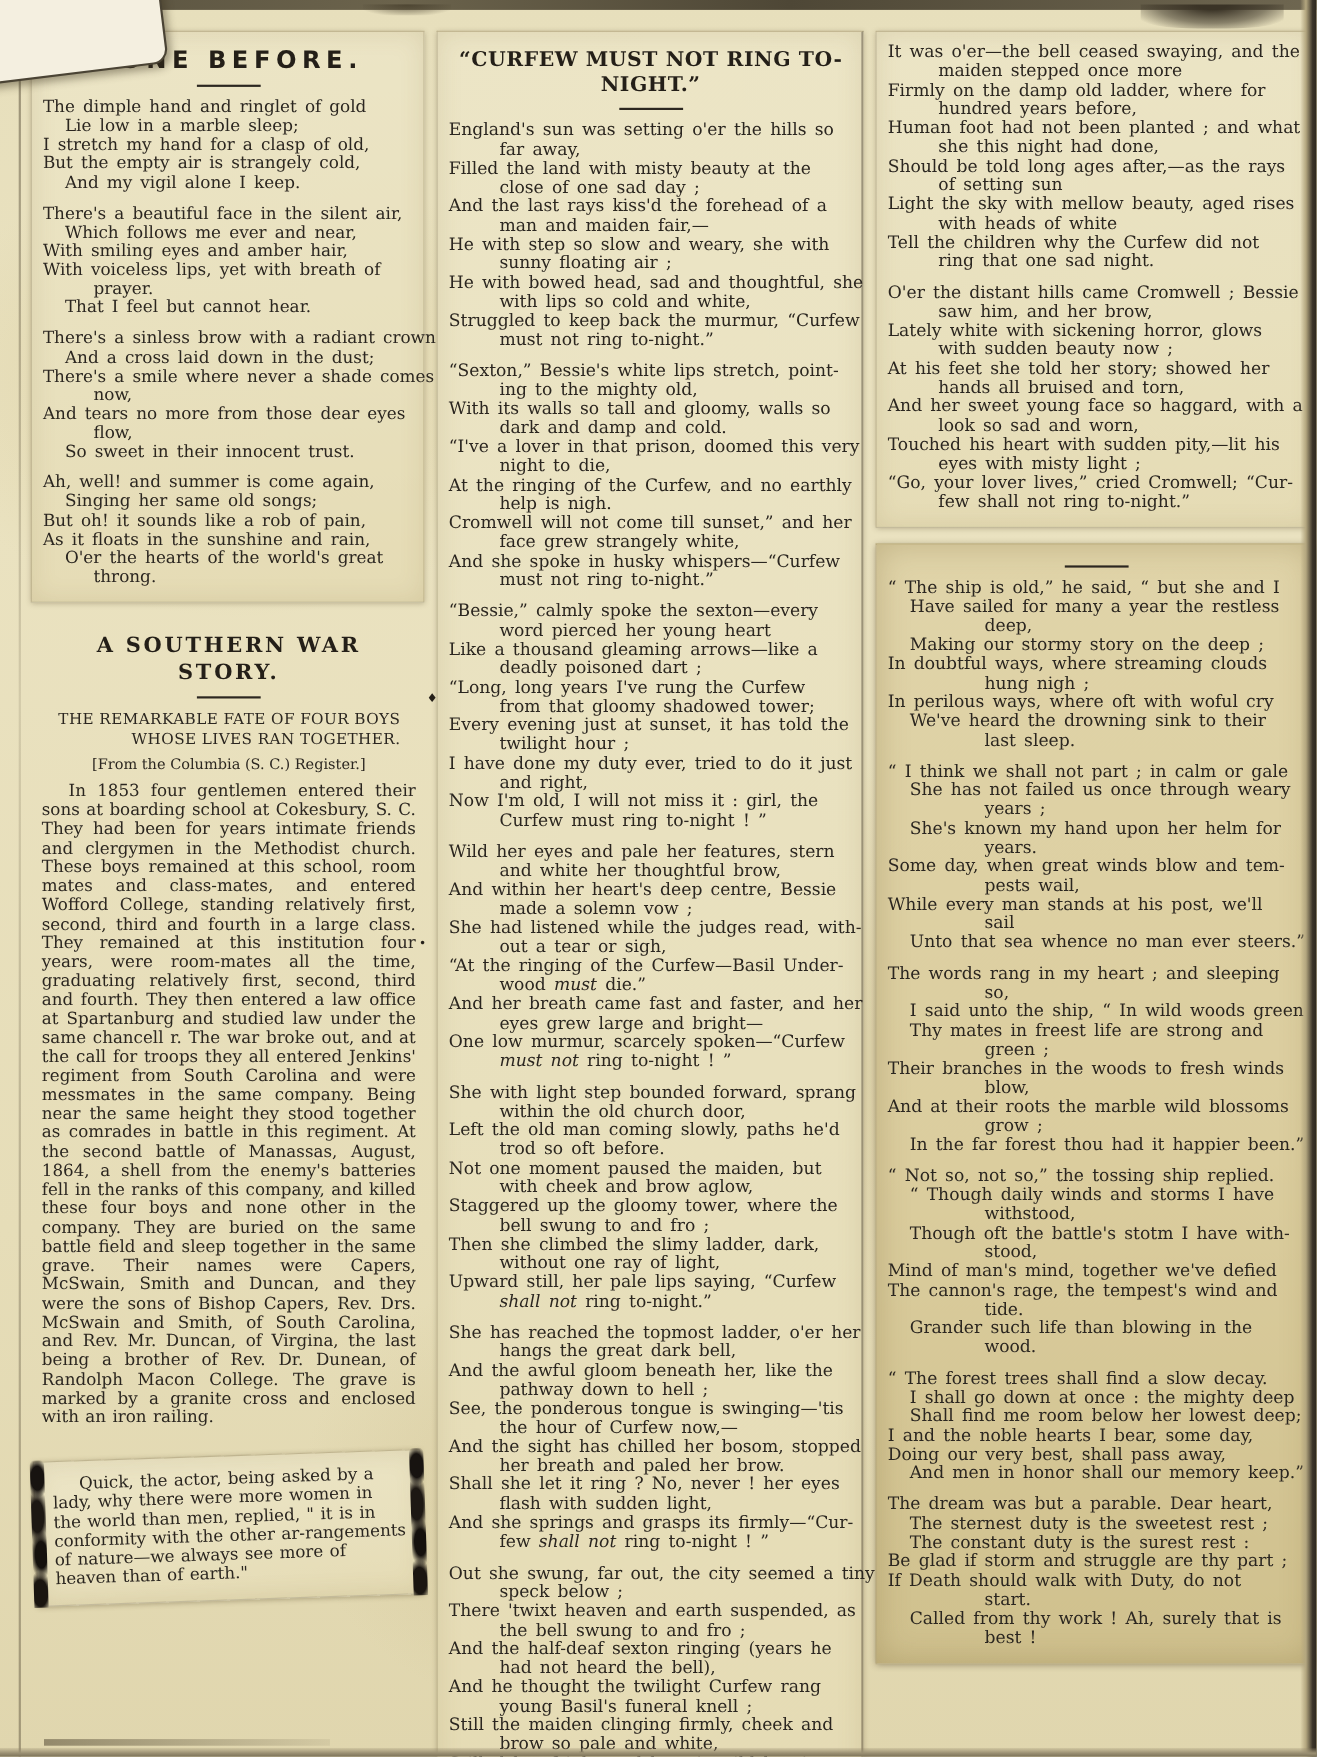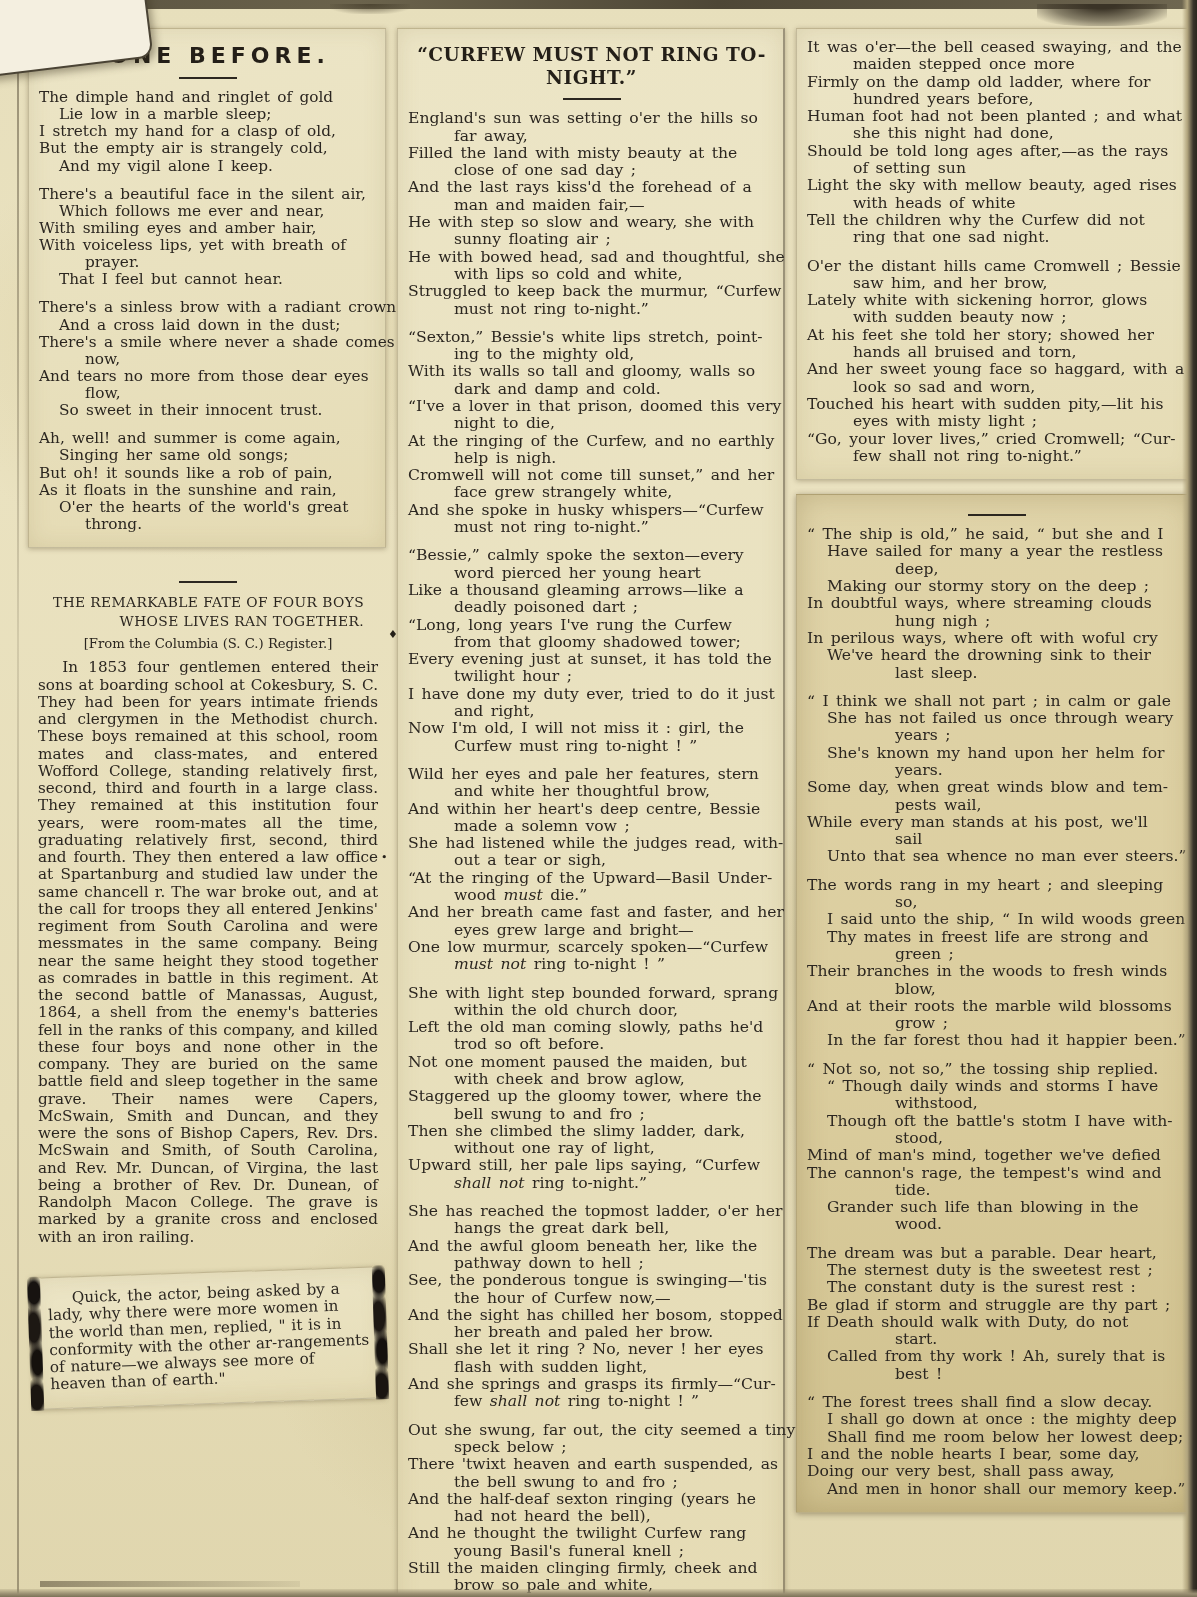--- a/index.html
+++ b/index.html
@@ -106,20 +106,21 @@
           <div class="stanza">
             <div class="line i0">Ah, well! and summer is come again,</div>
             <div class="line i1">Singing her same old songs;</div>
             <div class="line i0">But oh! it sounds like a rob of pain,</div>
             <div class="line i0">As it floats in the sunshine and rain,</div>
             <div class="line i1">O'er the hearts of the world's great</div>
             <div class="line i2">throng.</div>
           </div>
         </div>
         <div class="clip freeblock" style="background: none; border: none; box-shadow: none;">
+          <div class="title-serif">A SOUTHERN WAR STORY.</div>
           <div class="rule"></div>
           <div class="subhead">THE REMARKABLE FATE OF FOUR BOYS WHOSE LIVES RAN TOGETHER.</div>
           <div class="credit">[From the Columbia (S. C.) Register.]</div>
           <p class="para">In 1853 four gentlemen entered their sons at boarding school at Cokesbury, S. C. They had been for years intimate friends and clergymen in the Methodist church. These boys remained at this school, room mates and class-mates, and entered Wofford College, standing relatively first, second, third and fourth in a large class. They remained at this institution four years, were room-mates all the time, graduating relatively first, second, third and fourth. They then entered a law office at Spartanburg and studied law under the same chancell r. The war broke out, and at the call for troops they all entered Jenkins' regiment from South Carolina and were messmates in the same company. Being near the same height they stood together as comrades in battle in this regiment. At the second battle of Manassas, August, 1864, a shell from the enemy's batteries fell in the ranks of this company, and killed these four boys and none other in the company. They are buried on the same battle field and sleep together in the same grave. Their names were Capers, McSwain, Smith and Duncan, and they were the sons of Bishop Capers, Rev. Drs. McSwain and Smith, of South Carolina, and Rev. Mr. Duncan, of Virgina, the last being a brother of Rev. Dr. Dunean, of Randolph Macon College. The grave is marked by a granite cross and enclosed with an iron railing.</p>
         </div>
         <div class="clip tilted">
           <div class="ink-left"></div>
           <div class="ink-right"></div>
           <p class="para no-just">Quick, the actor, being asked by a lady, why there were more women in the world than men, replied, " it is in conformity  with the other ar-rangements of nature—we always see more of heaven than of earth."</p>
         </div>
@@ -172,21 +173,21 @@
             <div class="line i0">Now I'm old,  I  will  not  miss  it :  girl, the</div>
             <div class="line i2">Curfew must ring  to-night ! ”</div>
           </div>
           <div class="stanza">
             <div class="line i0">Wild her eyes and  pale  her  features,  stern</div>
             <div class="line i2">and white her thoughtful brow,</div>
             <div class="line i0">And within her  heart's  deep  centre, Bessie</div>
             <div class="line i2">made a solemn vow ;</div>
             <div class="line i0">She had listened while the judges read, with-</div>
             <div class="line i2">out a tear or sigh,</div>
-            <div class="line i0">“At the ringing of the Upward—Basil Under-</div>
+            <div class="line i0">“At the ringing of the Curfew—Basil Under-</div>
             <div class="line i2">wood <i>must</i> die.”</div>
             <div class="line i0">And her breath came fast and faster, and her</div>
             <div class="line i2">eyes grew large and bright—</div>
             <div class="line i0">One low murmur, scarcely spoken—“Curfew</div>
             <div class="line i2"><i>must not</i> ring to-night ! ”</div>
           </div>
           <div class="stanza">
             <div class="line i0">She with light step bounded forward, sprang</div>
             <div class="line i2">within the old church  door,</div>
             <div class="line i0">Left the old man coming slowly,  paths he'd</div>
@@ -303,37 +304,37 @@
             <div class="line i3">withstood,</div>
             <div class="line i1">Though oft the battle's stotm I have with-</div>
             <div class="line i3">stood,</div>
             <div class="line i0">Mind of man's mind, together we've defied</div>
             <div class="line i0">The cannon's rage, the  tempest's wind and</div>
             <div class="line i3">tide.</div>
             <div class="line i1">Grander  such  life  than  blowing  in  the</div>
             <div class="line i3">wood.</div>
           </div>
           <div class="stanza">
+            <div class="line i0">“ The forest trees shall find a slow decay.</div>
+            <div class="line i1">I shall go down at once :  the mighty deep</div>
+            <div class="line i1">Shall find  me room below her lowest deep;</div>
+            <div class="line i0">I and the noble hearts I bear, some day,</div>
+            <div class="line i0">Doing our very best, shall pass away,</div>
+            <div class="line i1">And men in honor shall our memory keep.”</div>
+          </div>
+          <div class="stanza">
             <div class="line i0">The dream was but a parable.   Dear heart,</div>
             <div class="line i1">The sternest duty is the sweetest rest ;</div>
             <div class="line i1">The constant duty is the surest rest :</div>
             <div class="line i0">Be glad if  storm and struggle are thy part ;</div>
             <div class="line i0">If  Death  should  walk  with  Duty, do  not</div>
             <div class="line i3">start.</div>
             <div class="line i1">Called from thy work !  Ah, surely that is</div>
             <div class="line i3">best !</div>
           </div>
-          <div class="stanza">
-            <div class="line i0">“ The forest trees shall find a slow decay.</div>
-            <div class="line i1">I shall go down at once :  the mighty deep</div>
-            <div class="line i1">Shall find  me room below her lowest deep;</div>
-            <div class="line i0">I and the noble hearts I bear, some day,</div>
-            <div class="line i0">Doing our very best, shall pass away,</div>
-            <div class="line i1">And men in honor shall our memory keep.”</div>
-          </div>
         </div>
       </div>
   </div>
 
   <div class="mark" style="left:388px;top:628px;">♦</div>
   <div class="mark" style="left:381px;top:851px;">•</div>
   <div class="footer-smear"></div>
 
   <div class="edge-left-line"></div>
   <div class="corner-tear"></div>

